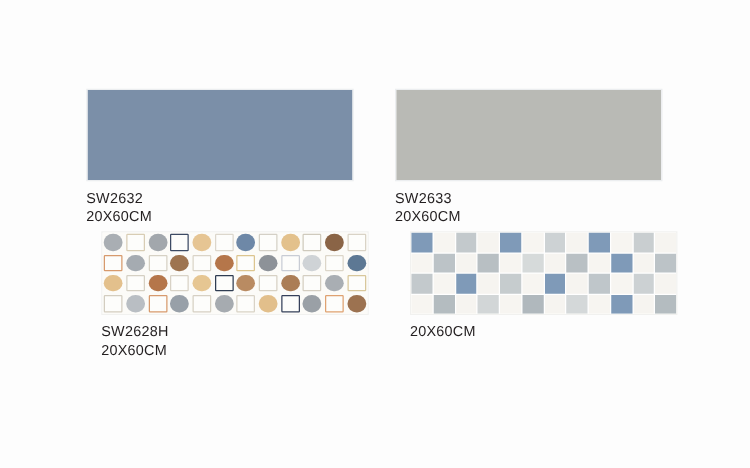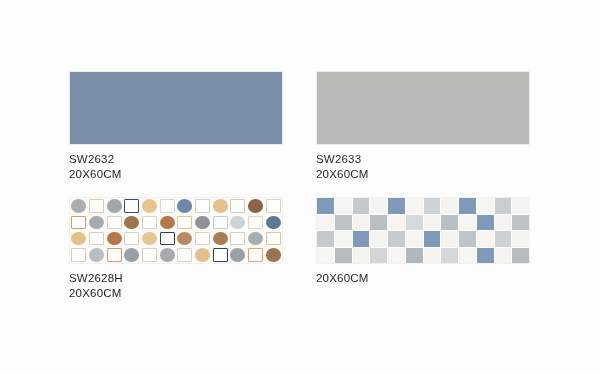--- a/index.html
+++ b/index.html
@@ -23,21 +23,21 @@
     height: 374px;
   }
 
   .tile-card {
     position: absolute;
     width: 218px;
   }
   .tile-card.col-left  { left: 69px; }
   .tile-card.col-right { left: 316px; }
   .tile-card.row-top    { top: 71px; }
-  .tile-card.row-bottom { top: 197px; }
+  .tile-card.row-bottom { top: 185px; margin-left: 12px; }
 
   .swatch {
     width: 214px;
     height: 74px;
     box-sizing: border-box;
     border: 1px solid #eceef0;
     overflow: hidden;
     position: relative;
     background: #ffffff;
   }

